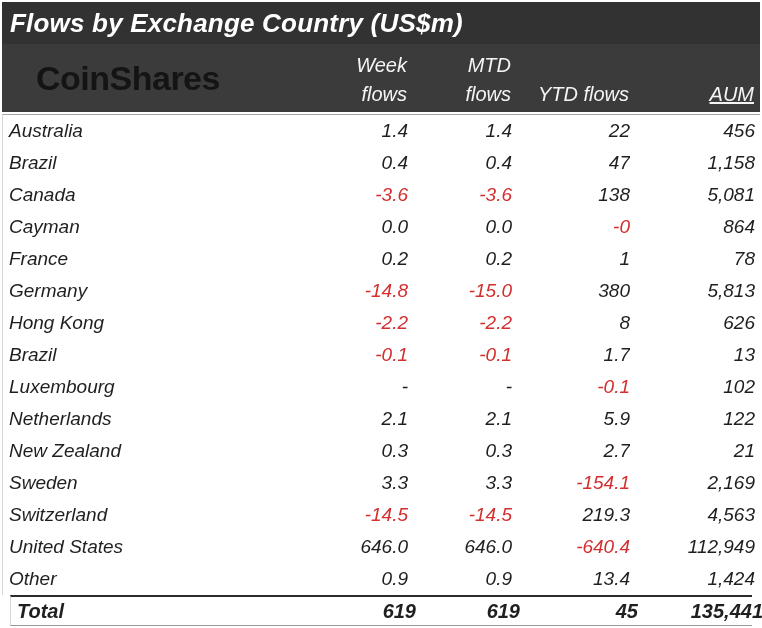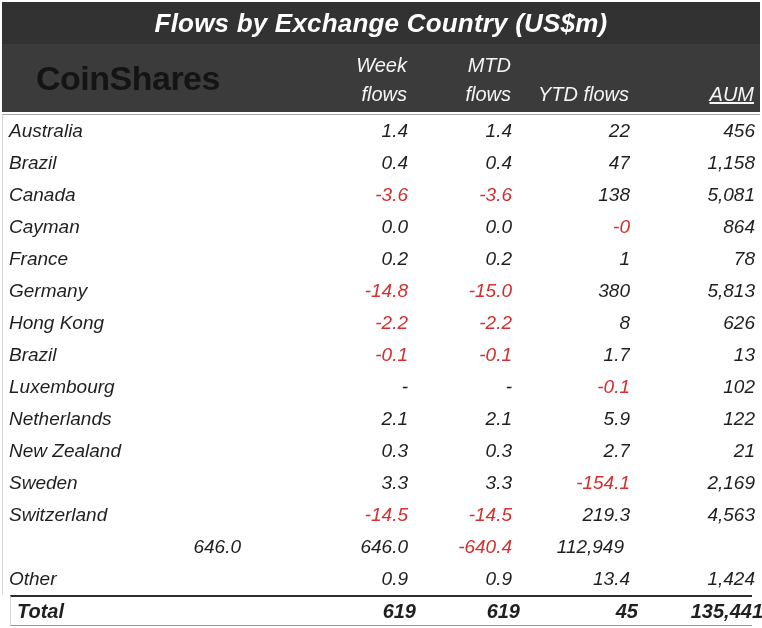--- a/index.html
+++ b/index.html
@@ -29,21 +29,20 @@
   .title-bar{
     height:42px;
     background:var(--titlebar-bg);
     color:var(--title-text);
     font-size:26px;
     font-weight:700;
     font-style:italic;
     padding:6px 8px 0 8px;
     letter-spacing:.2px;
     white-space:nowrap;
-    text-align:center;
   }
   .header-bottom{
     height:68px;
     background:var(--header-bg);
     display:grid;
     grid-template-columns:238px 167px 104px 118px 131px;
   }
   .logo{
     align-self:center;
     padding-left:34px;
@@ -225,20 +224,21 @@
 
   <div class="trow">
     <span class="c country">Switzerland</span>
     <span class="c num neg">-14.5</span>
     <span class="c num neg">-14.5</span>
     <span class="c num">219.3</span>
     <span class="c num aum">4,563</span>
   </div>
 
   <div class="trow">
+    <span class="c country">United States</span>
     <span class="c num">646.0</span>
     <span class="c num">646.0</span>
     <span class="c num neg">-640.4</span>
     <span class="c num aum">112,949</span>
   </div>
 
   <div class="trow">
     <span class="c country">Other</span>
     <span class="c num">0.9</span>
     <span class="c num">0.9</span>

